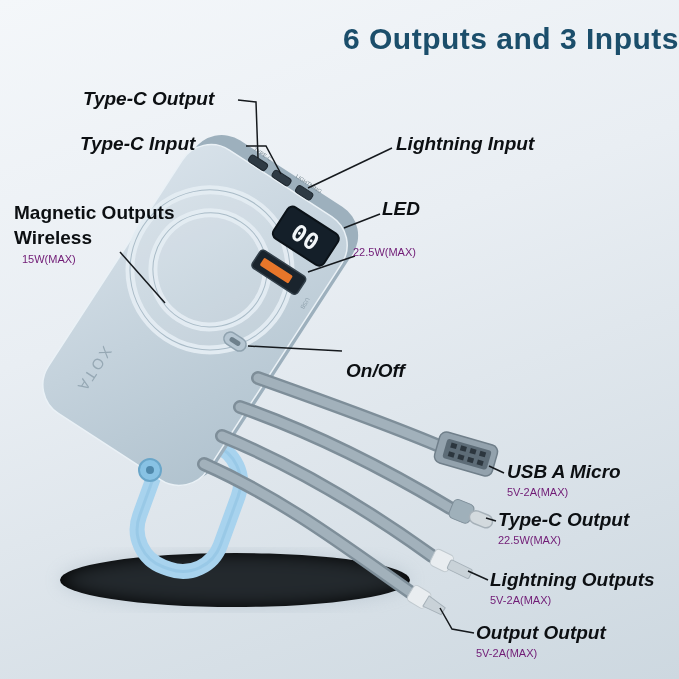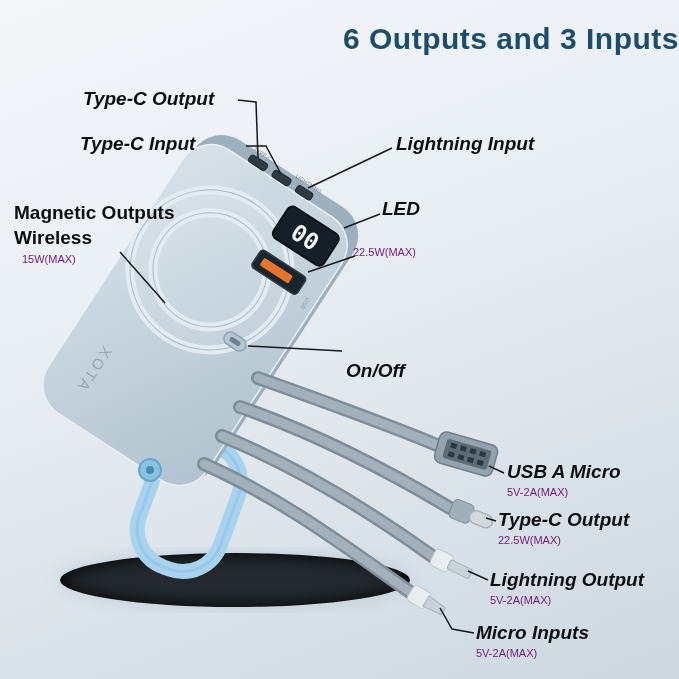--- a/index.html
+++ b/index.html
@@ -156,22 +156,22 @@
     <div class="label-main">USB A Micro</div>
     <div class="label-sub">5V-2A(MAX)</div>
   </div>
 
   <div class="label-group" style="left:498px;top:509px">
     <div class="label-main">Type-C Output</div>
     <div class="label-sub">22.5W(MAX)</div>
   </div>
 
   <div class="label-group" style="left:490px;top:569px">
-    <div class="label-main">Lightning Output</div>
+    <div class="label-main">Lightning Outputs</div>
     <div class="label-sub">5V-2A(MAX)</div>
   </div>
 
   <div class="label-group" style="left:476px;top:622px">
-    <div class="label-main">Micro Inputs</div>
+    <div class="label-main">Output Output</div>
     <div class="label-sub">5V-2A(MAX)</div>
   </div>
 
 </div>
 
 </body></html>

